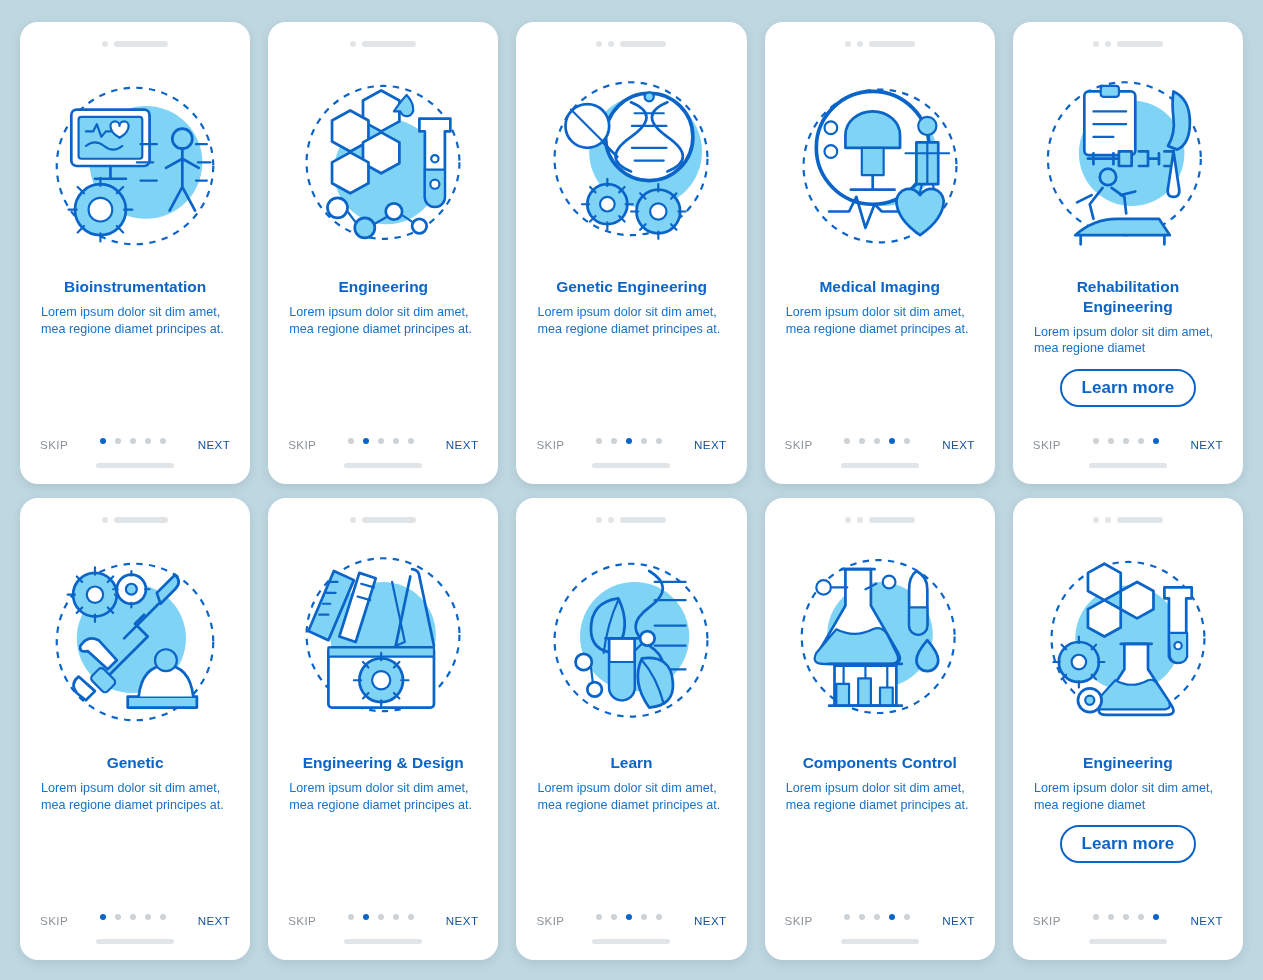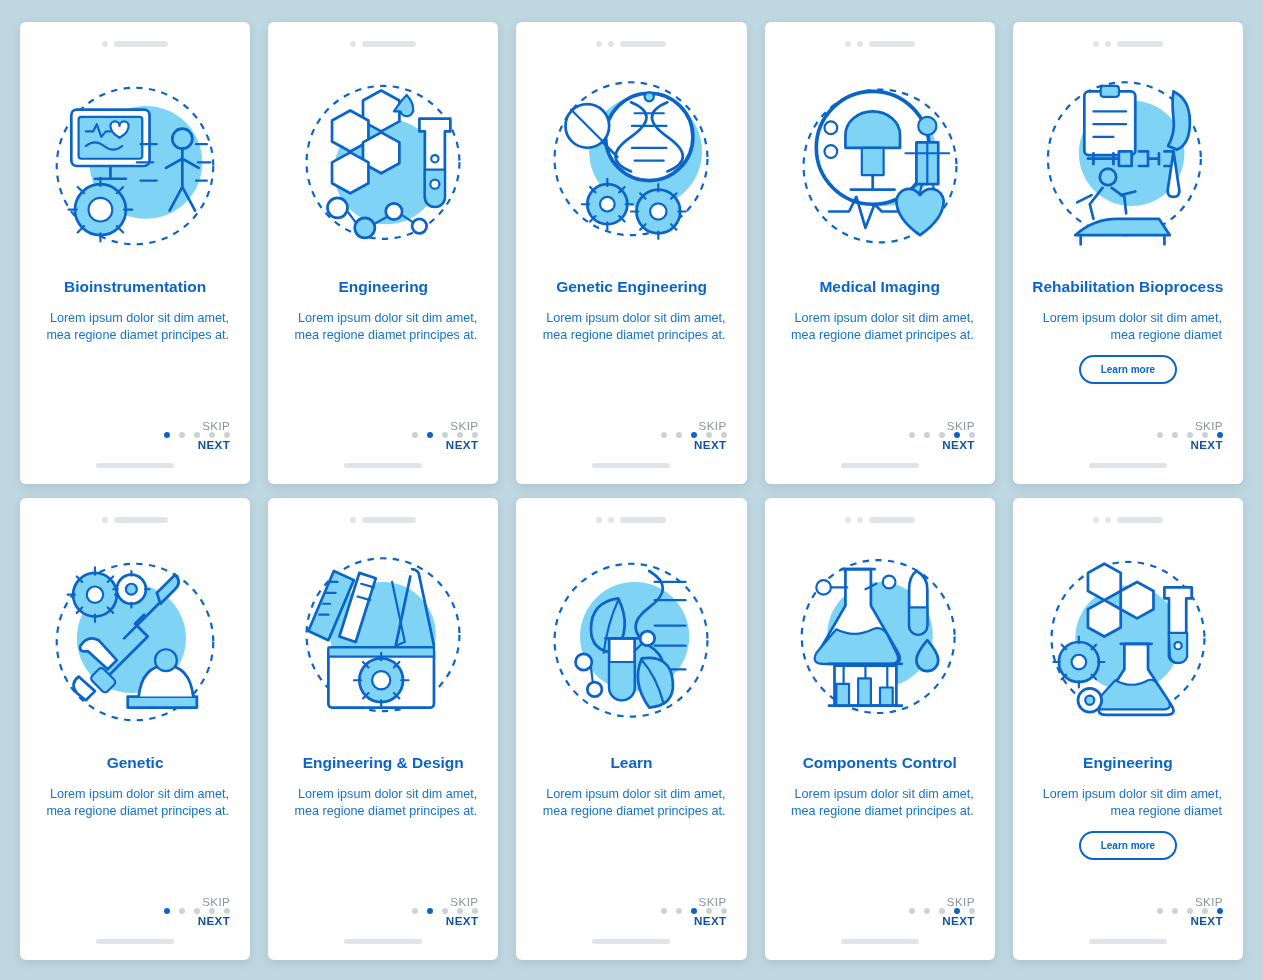--- a/index.html
+++ b/index.html
@@ -14,21 +14,21 @@
     display: grid;
     grid-template-columns: repeat(5, 1fr);
     grid-template-rows: repeat(2, 1fr);
     column-gap: 18px;
     row-gap: 14px;
     padding: 22px 20px 20px 20px;
     background: #bfd7e0;
   }
   .phone {
     background: #ffffff;
-    border-radius: 6px;
+    border-radius: 18px;
     box-shadow: 0 3px 10px rgba(40,70,90,0.13);
     display: flex;
     flex-direction: column;
     align-items: center;
     padding: 12px 14px 14px 14px;
     position: relative;
     overflow: hidden;
   }
   
   .notch {
@@ -64,54 +64,53 @@
     font-size: 15.5px;
     text-align: center;
     line-height: 1.28;
     margin-top: 4px;
     padding: 0 4px;
   }
   .desc {
     color: #1472cc;
     font-size: 12.6px;
     line-height: 1.33;
-    text-align: right;
-    margin-top: 13px;
+    text-align: left;
+    margin-top: 7px;
     padding: 0 6px;
     max-width: 200px;
   }
   .learn {
     margin-top: 12px;
     border: 2px solid #0b64c8;
     color: #0b64c8;
     background: #fff;
     border-radius: 20px;
-    font-size: 10px;
+    font-size: 17px;
     font-weight: bold;
     padding: 7px 20px;
     cursor: pointer;
     white-space: nowrap;
   }
   .spacer { flex: 1 1 auto; }
   .nav {
     width: 100%;
     display: flex;
-    align-items: flex-end;
+    align-items: flex-start;
     justify-content: space-between;
     padding: 0 6px;
     margin-bottom: 12px;
-    flex-direction: column;
   }
   .nav .skip, .nav .next {
     font-size: 11.6px;
     letter-spacing: 0.4px;
     color: #8a9299;
     cursor: pointer;
   }
-  .nav .next { color: #10529e; font-weight: bold; }
+  .nav .next { color: #10529e; font-weight: normal; }
   .dots { display: flex; gap: 9px; align-items: center; }
   .dots i {
     width: 6px; height: 6px; border-radius: 50%;
     background: #ccd2d6; display: block;
   }
   .dots i.on { background: #0b64c8; }
   .homebar {
     width: 78px; height: 5px; border-radius: 3px;
     background: #e2e5e8;
     margin-bottom: 2px;
@@ -301,21 +300,21 @@
           <path d="M56 92 h34 M62 86 v12 M84 86 v12 M90 84 h14 v16 h-14z" fill="#7fd4f5" stroke="#0b64c8" stroke-width="3" stroke-linecap="round" stroke-linejoin="round"></path>
           <path d="M112 84 h10 v16 h-10 M122 92 h12 M134 86 v12 M140 84 h10 v16 h-10" fill="#7fd4f5" stroke="#0b64c8" stroke-width="3" stroke-linecap="round" stroke-linejoin="round"></path>
           <path d="M150 18 q18 8 18 34 q0 24 -14 30 l-10 -4 q8 -14 6 -30 q-2 -18 0 -30z" fill="#7fd4f5" stroke="#0b64c8" stroke-width="3" stroke-linecap="round" stroke-linejoin="round"></path>
           <path d="M150 84 l6 40 q2 10 -6 10 q-8 0 -6 -10z" fill="#fff" stroke="#0b64c8" stroke-width="3" stroke-linecap="round" stroke-linejoin="round"></path>
           <circle cx="78" cy="112" r="9" fill="#7fd4f5" stroke="#0b64c8" stroke-width="3" stroke-linecap="round" stroke-linejoin="round"></circle>
           <path d="M72 124 l-14 18 l4 16 M82 124 l14 10 l2 18 M60 132 l-16 8 M92 132 l16 -4" fill="none" stroke="#0b64c8" stroke-width="3" stroke-linecap="round" stroke-linejoin="round"></path>
           <path d="M42 176 q20 -18 46 -18 h46 l12 18z" fill="#7fd4f5" stroke="#0b64c8" stroke-width="3" stroke-linecap="round" stroke-linejoin="round"></path>
           <path d="M48 176 v10 M140 176 v10" fill="none" stroke="#0b64c8" stroke-width="3" stroke-linecap="round" stroke-linejoin="round"></path>
         </svg>
       </div>
-      <div class="title">Rehabilitation Bioprocess</div>
+      <div class="title">Rehabilitation Engineering</div>
       <div class="desc">Lorem ipsum dolor sit dim amet, mea regione diamet</div>
       <button class="learn">Learn more</button>
       <div class="spacer"></div>
       <div class="nav">
         <span class="skip">SKIP</span>
         <div class="dots">
           <i class=""></i>
           <i class=""></i>
           <i class=""></i>
           <i class=""></i>

